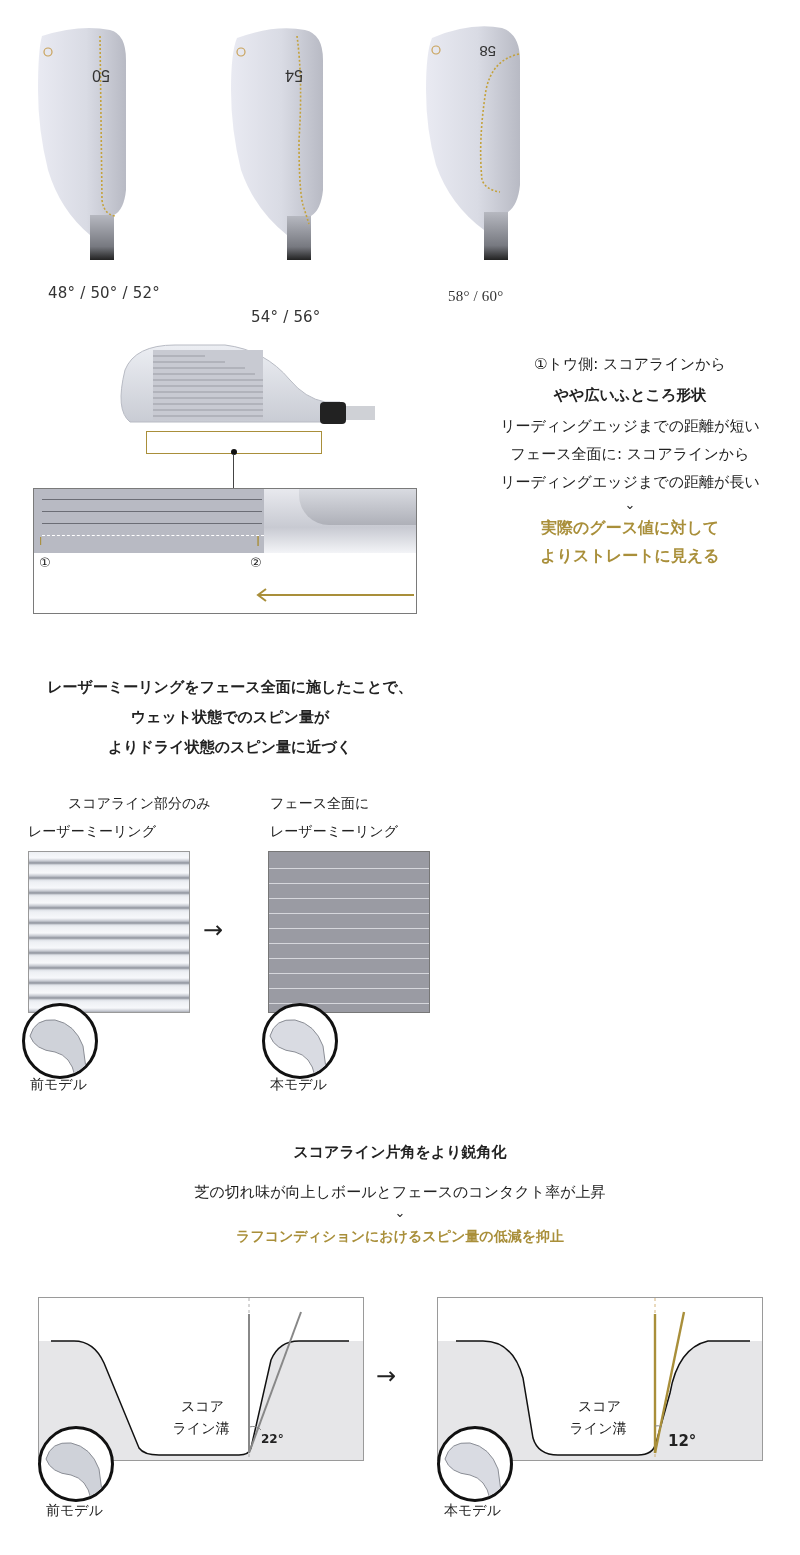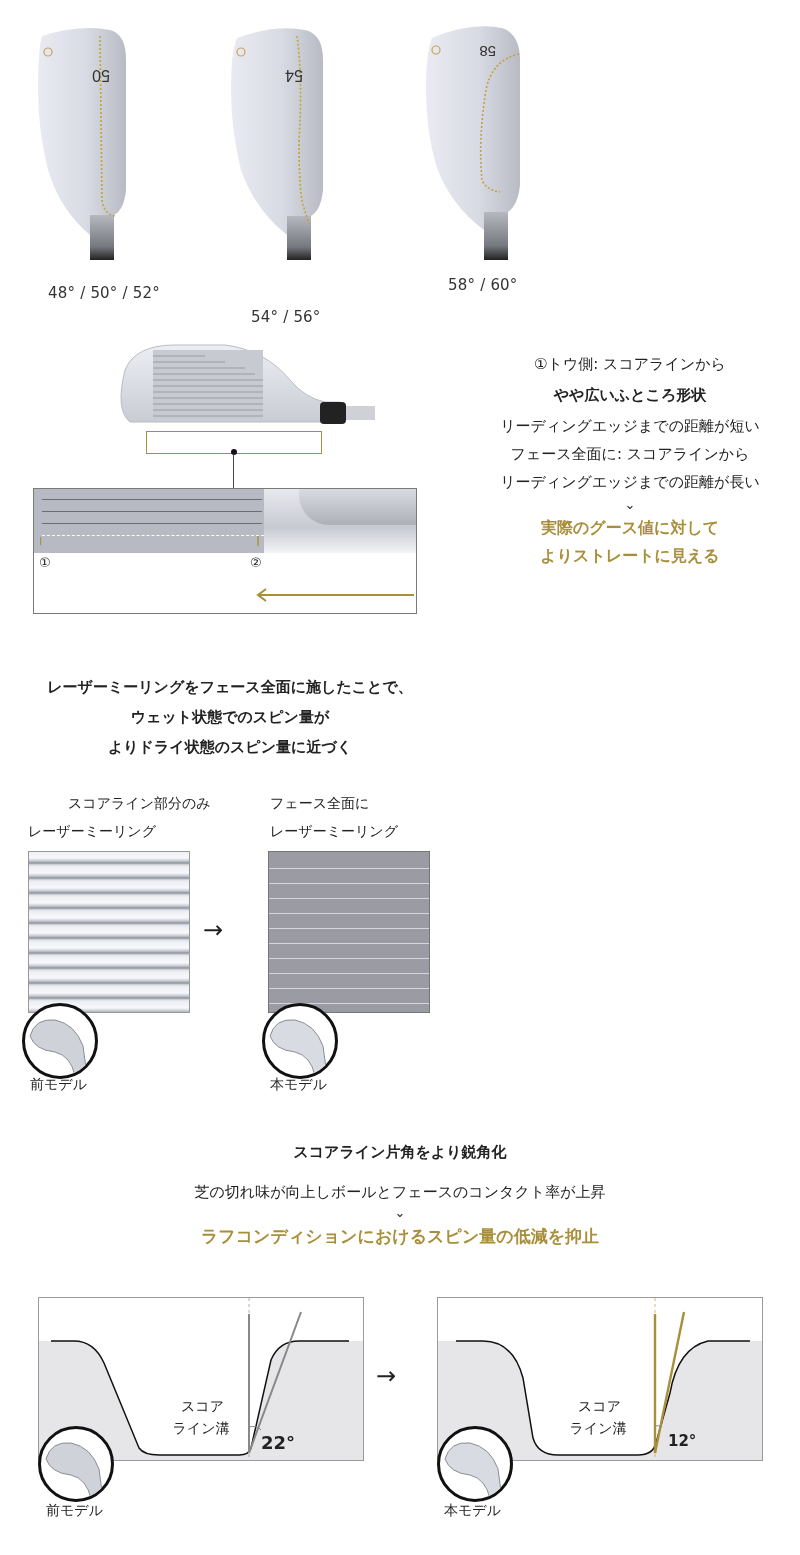--- a/index.html
+++ b/index.html
@@ -54,21 +54,21 @@
 
   <svg class="abs" style="left:420px;top:20px;" width="110" height="250" viewBox="0 0 110 250">
     <path d="M12,18 Q50,2 82,8 Q100,14 100,40 L100,165 Q98,185 88,192 L88,240 L64,240 L64,210 Q30,185 16,145 Q6,110 6,70 Q6,32 12,18Z" fill="url(#hg)"></path>
     <rect x="64" y="192" width="24" height="48" fill="url(#neck)"></rect>
     <path d="M99,34 Q72,40 66,70 Q58,120 62,160 Q66,170 80,172" stroke="#c4a23c" stroke-width="1.6" fill="none" stroke-dasharray="2,2"></path>
     <circle cx="16" cy="30" r="4" fill="none" stroke="#c9a25a" stroke-width="1.2"></circle>
     <text x="76" y="38" font-size="15" font-family="Liberation Sans, sans-serif" fill="#333" transform="rotate(180 76 32)">58</text>
   </svg>
   <div class="abs txt loft-label" style="left:48px;top:284px;">48° / 50° / 52°</div>
   <div class="abs txt loft-label" style="left:251px;top:284px;margin-top:24px;">54° / 56°</div>
-  <div class="abs txt loft-label" style="left:448px;top:276px;">58° / 60°</div>
+  <div class="abs txt loft-label" style="left:448px;top:288px;font-family:Liberation Serif, serif;">58° / 60°</div>
 </div>
 
 <div class="abs" style="left:0;top:330px;width:460px;height:290px;">
   <svg class="abs" style="left:115px;top:10px;" width="260" height="100" viewBox="0 0 260 100">
     <defs>
       <linearGradient id="fg" x1="0" y1="0" x2="0" y2="1">
         <stop offset="0" stop-color="#eceef3"></stop>
           <stop offset="1" stop-color="#c9ccd4"></stop>
       </linearGradient>
     </defs>
@@ -160,35 +160,35 @@
   <svg width="70" height="70" viewBox="0 0 70 70">
       <path d="M5,30 Q10,12 30,14 Q50,18 58,40 L62,70 L50,70 Q46,50 30,46 Q10,44 5,30Z" fill="#d9dbe2" stroke="#8a8d95"></path>
     </svg>
 </div>
 <div class="abs txt" style="left:270px;top:1076px;font-size:14px;">本モデル</div>
 
 <div class="abs center" style="left:0;top:1138px;width:800px;">
   <div class="txt sect-title" style="line-height:28px;">スコアライン片角をより鋭角化</div>
   <div class="txt" style="font-size:15px;line-height:28px;margin-top:12px;">芝の切れ味が向上しボールとフェースのコンタクト率が上昇</div>
   <div class="txt" style="font-size:13px;line-height:14px;">⌄</div>
-  <div class="txt gold bold" style="font-size:17px;line-height:32px;">ラフコンディションにおけるスピン量の低減を抑止</div>
+  <div class="txt gold bold" style="font-size:14px;line-height:32px;">ラフコンディションにおけるスピン量の低減を抑止</div>
 </div>
 
 <div class="abs groove-box" style="left:38px;top:1297px;width:324px;height:162px;">
   <svg width="324" height="162" viewBox="0 0 324 162">
     <path d="M0,43 L35,43 Q55,43 65,65 L100,150 Q105,157 120,157 L200,157 Q210,157 212,150 L232,62 Q240,43 260,43 L324,43 L324,162 L0,162Z" fill="#e6e6e8"></path>
     <path d="M12,43 L35,43 Q55,43 65,65 L100,150 Q105,157 120,157 L200,157 Q210,157 212,150 L232,62 Q240,43 260,43 L310,43" fill="none" stroke="#111" stroke-width="1.5"></path>
     <line x1="210" y1="0" x2="210" y2="162" stroke="#999" stroke-width="0.8" stroke-dasharray="3,3"></line>
     <line x1="210" y1="16" x2="210" y2="155" stroke="#888" stroke-width="2"></line>
     <line x1="210" y1="155" x2="262" y2="14" stroke="#888" stroke-width="2"></line>
     <path d="M210,129 Q218,127 222,132" fill="none" stroke="#888" stroke-width="1"></path>
   </svg>
   <div class="abs txt center" style="left:142px;top:100px;width:40px;font-size:14px;">スコア</div>
   <div class="abs txt center" style="left:132px;top:122px;width:60px;font-size:14px;">ライン溝</div>
-  <div class="abs txt bold" style="left:222px;top:134px;font-size:18px;">22°</div>
+  <div class="abs txt bold" style="left:222px;top:134px;font-size:12px;">22°</div>
 </div>
 <div class="abs thumb" style="left:38px;top:1426px;">
   <svg width="70" height="70" viewBox="0 0 70 70">
       <path d="M5,30 Q10,12 30,14 Q50,18 58,40 L62,70 L50,70 Q46,50 30,46 Q10,44 5,30Z" fill="#cfd2d9" stroke="#8a8d95"></path>
     </svg>
 </div>
 <div class="abs txt" style="left:46px;top:1502px;font-size:14px;">前モデル</div>
 
 <div class="abs txt" style="left:376px;top:1362px;font-size:24px;">→</div>
 

